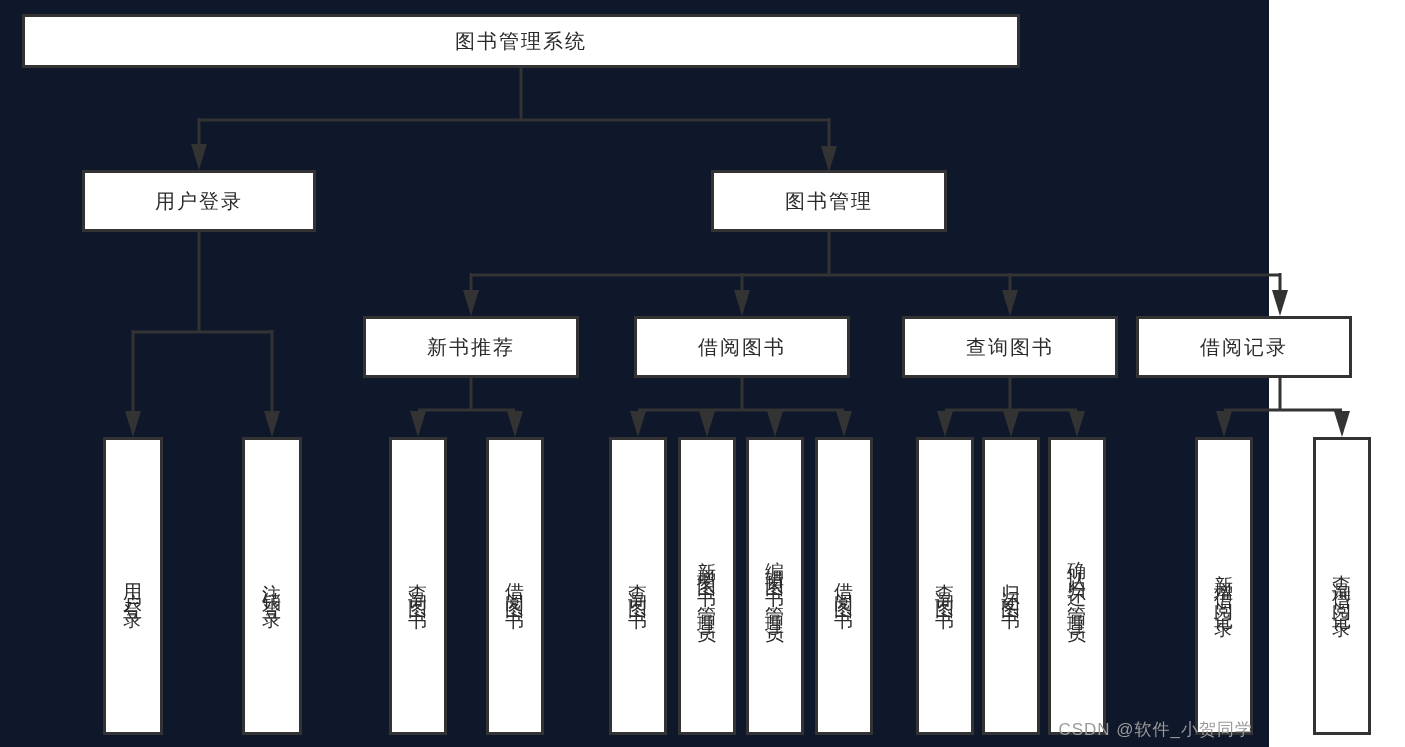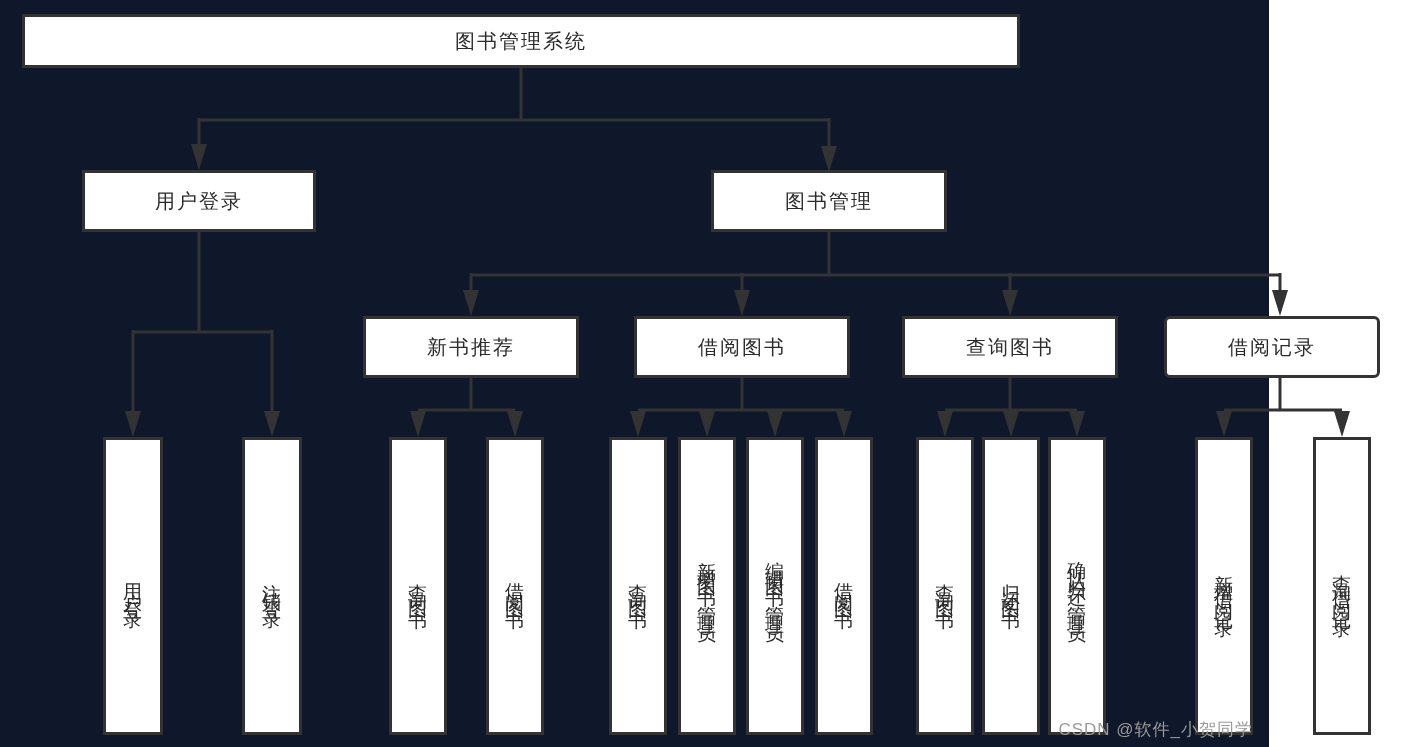--- a/index.html
+++ b/index.html
@@ -113,21 +113,21 @@
   </svg>
 
   <div class="box h" style="left:22px; top:14px; width:998px; height:54px;">图书管理系统</div>
 
   <div class="box h" style="left:82px; top:170px; width:234px; height:62px;">用户登录</div>
   <div class="box h" style="left:711px; top:170px; width:236px; height:62px;">图书管理</div>
 
   <div class="box h" style="left:363px; top:316px; width:216px; height:62px;">新书推荐</div>
   <div class="box h" style="left:634px; top:316px; width:216px; height:62px;">借阅图书</div>
   <div class="box h" style="left:902px; top:316px; width:216px; height:62px;">查询图书</div>
-  <div class="box h" style="left:1164px; top:316px; width:216px; height:62px;border-radius:6px;">借阅记录</div>
+  <div class="box h" style="left:1136px; top:316px; width:216px; height:62px;">借阅记录</div>
 
   <div class="box v" style="left:103px; top:437px; width:60px; height:298px;">用户登录</div>
   <div class="box v" style="left:242px; top:437px; width:60px; height:298px;">注销登录</div>
 
   <div class="box v" style="left:389px; top:437px; width:58px; height:298px;">查询图书</div>
   <div class="box v" style="left:486px; top:437px; width:58px; height:298px;">借阅图书</div>
 
   <div class="box v" style="left:609px; top:437px; width:58px; height:298px;">查询图书</div>
   <div class="box v" style="left:678px; top:437px; width:58px; height:298px;">新增图书（管理员）</div>
   <div class="box v" style="left:746px; top:437px; width:58px; height:298px;">编辑图书（管理员）</div>

